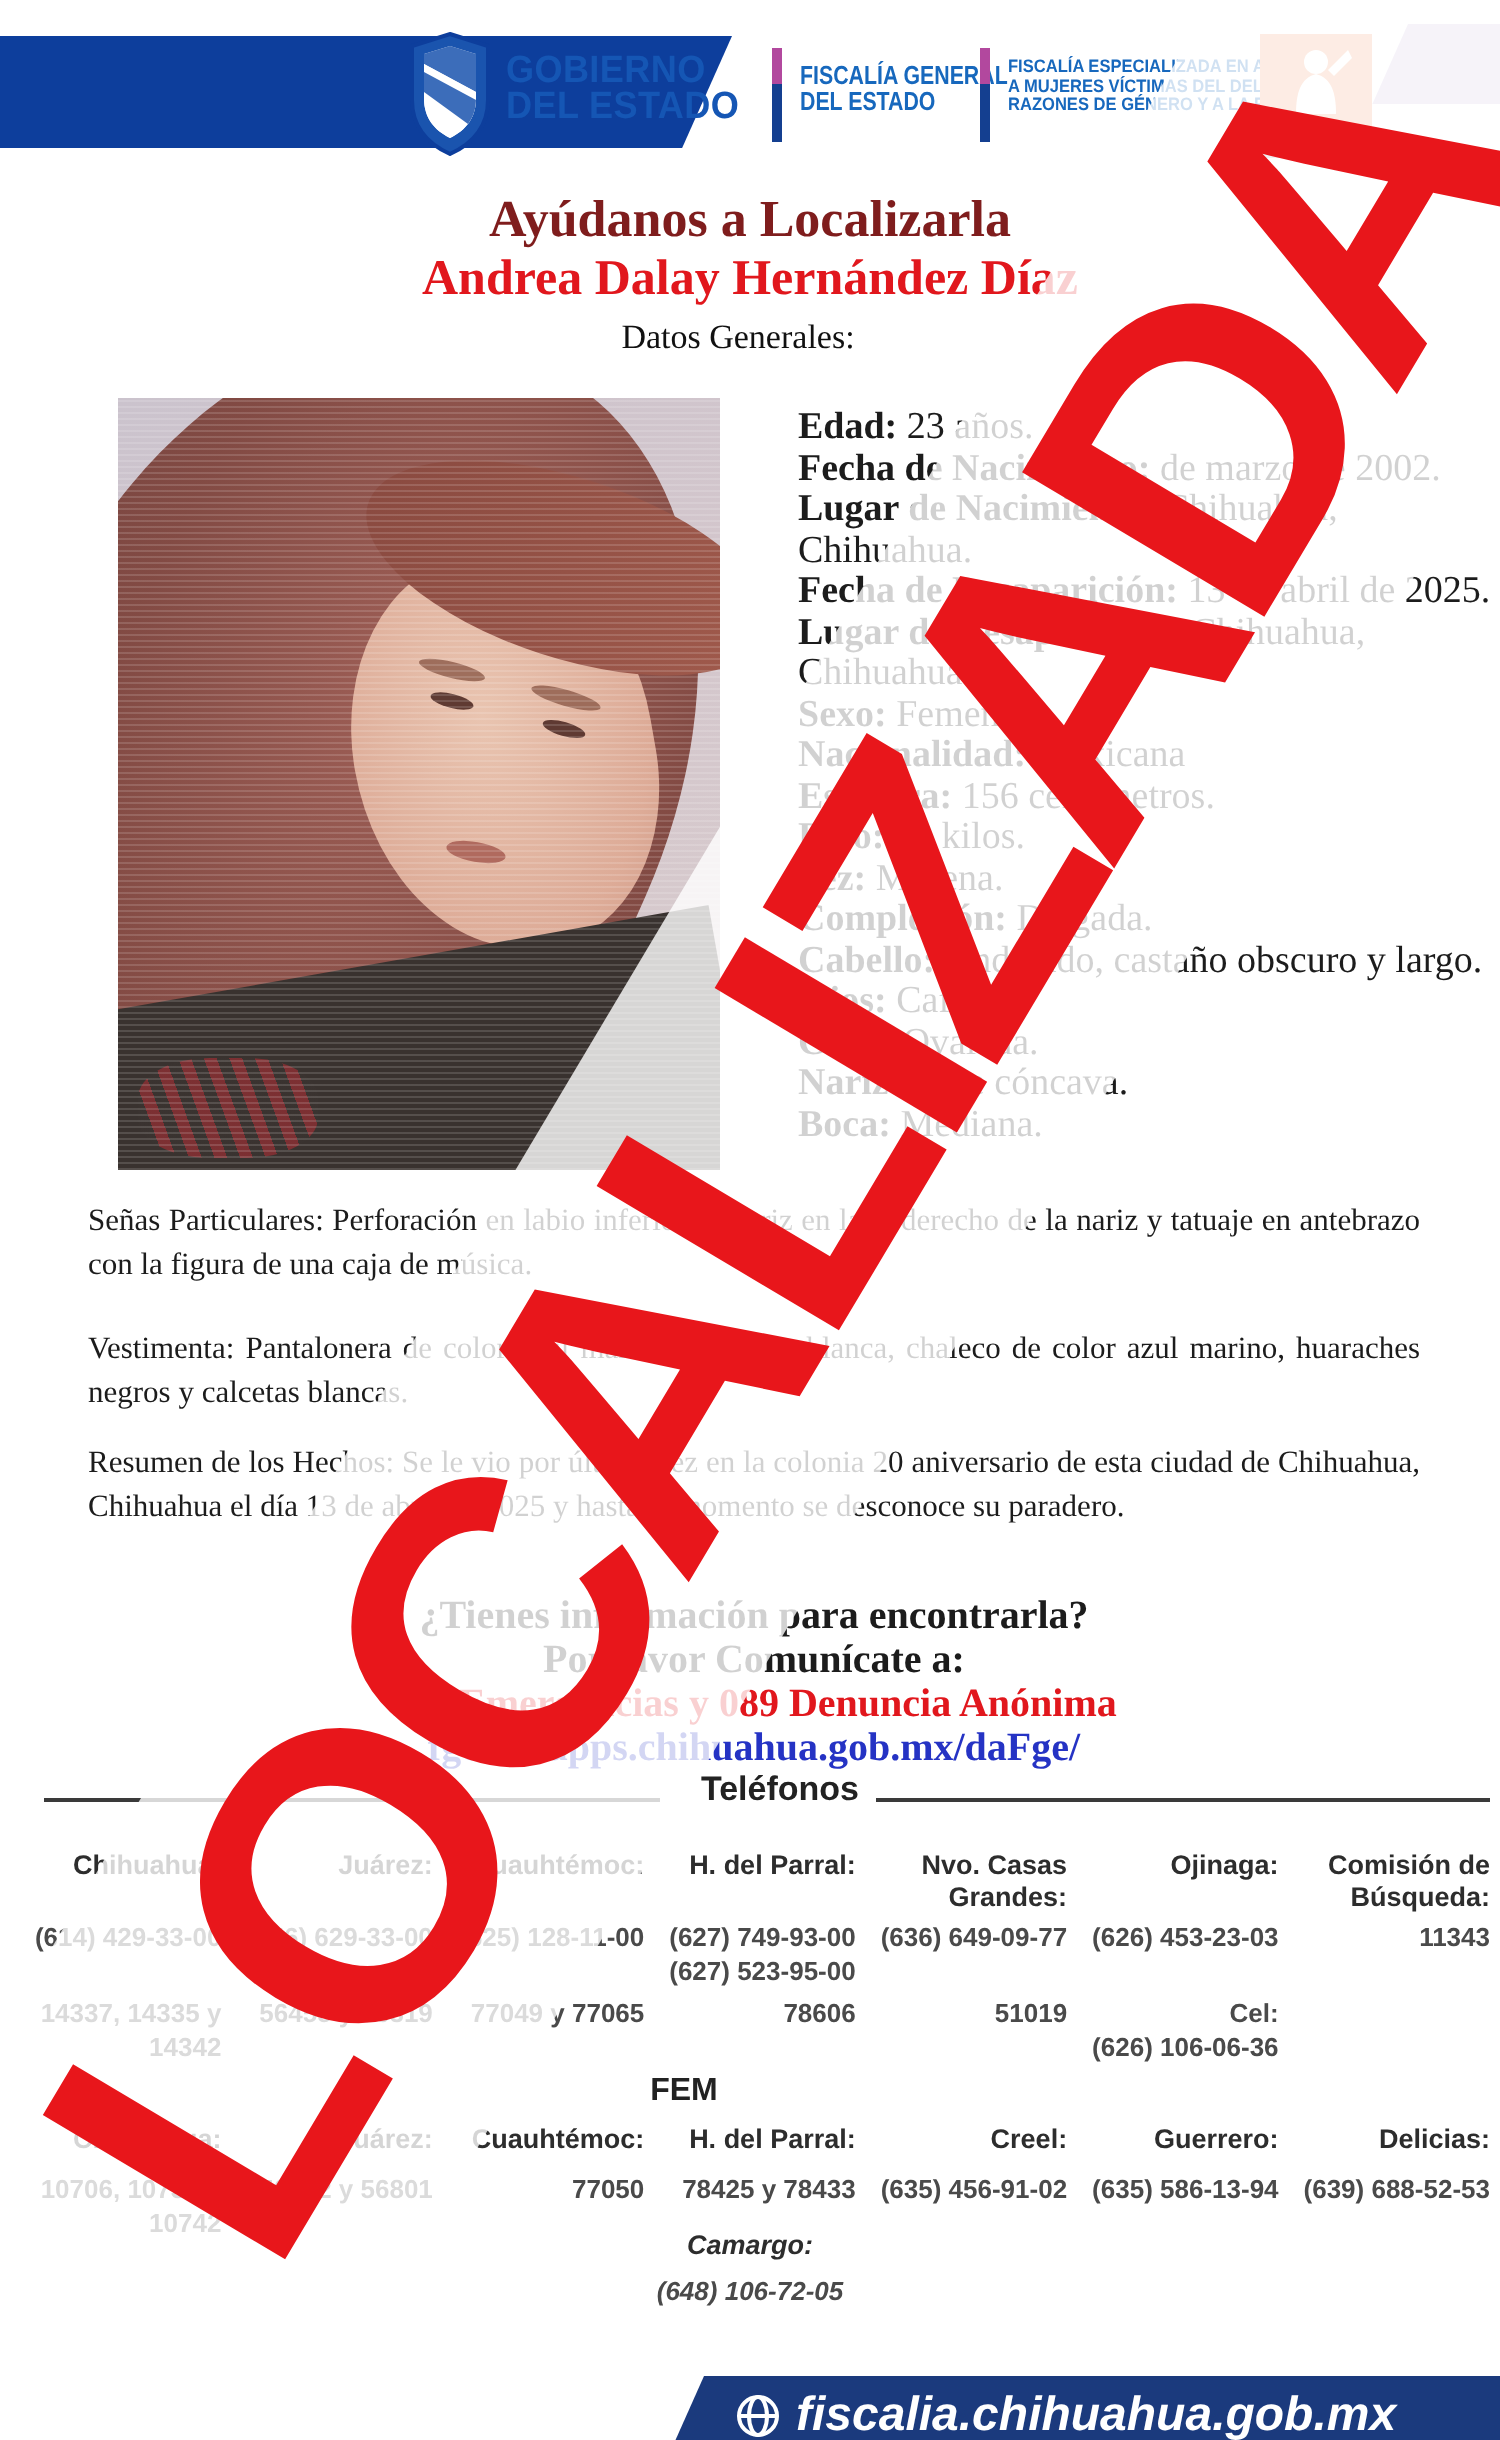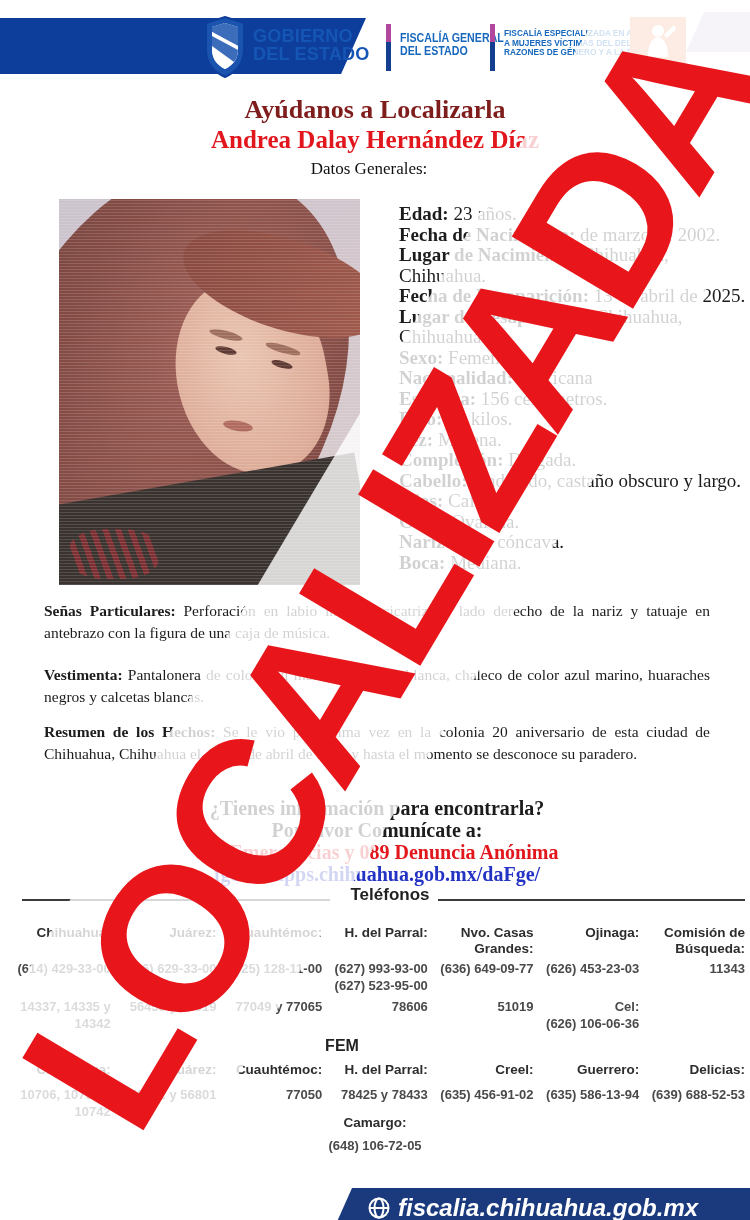--- a/index.html
+++ b/index.html
@@ -61,29 +61,29 @@
   .photo .scan{position:absolute;inset:0;
          background:repeating-linear-gradient(0deg,rgba(255,255,255,.14) 0 1px,rgba(0,0,0,0) 1px 3px);}
 
   
   .fields{left:399px;top:204px;width:350px;font-size:19px;line-height:20.5px;}
   .field{white-space:pre-line;}
   .field b{font-weight:bold;}
 
   
   .para{left:44px;width:666px;font-size:15.5px;line-height:22px;text-align:justify;}
-  .para b{font-weight:bold;}
+  .para b{font-weight:normal;}
   .p-senas{top:600px;} .p-vest{top:664px;} .p-res{top:721px;}
 
   
   .contact{left:2px;top:797px;width:750px;text-align:center;font-weight:bold;font-size:20px;line-height:22px;}
   .c-red{color:#e1171d;} .c-link{color:#2533c4;}
 
   
-  .sans{font-family:"Liberation Sans",sans-serif;}
+  .sans{font-family:"Liberation Sans",sans-serif;font-style:italic;}
   .rule{height:2px;background:#3a3a3a;top:899px;}
   .tel-title{left:330px;top:885px;width:120px;text-align:center;font-family:"Liberation Sans",sans-serif;
              font-weight:bold;font-size:17px;color:#222;}
   .grid{left:5px;width:740px;display:grid;grid-template-columns:repeat(7,1fr);}
   .cell{text-align:right;font-family:"Liberation Sans",sans-serif;}
   .chead{font-weight:bold;font-size:13.5px;line-height:16px;color:#2d2d2d;}
   .cval{font-weight:bold;font-size:13px;line-height:17px;color:#4a4a4a;}
   .nowrap{white-space:nowrap;}
   .fem-title{left:0;top:1037px;width:684px;text-align:center;font-family:"Liberation Sans",sans-serif;
              font-weight:bold;font-size:16px;color:#222;}
@@ -248,21 +248,21 @@
   <div class="cell cval nowrap">
       <div>(614) 429-33-00</div>
     </div>
   <div class="cell cval nowrap">
       <div>(656) 629-33-00</div>
     </div>
   <div class="cell cval nowrap">
       <div>(625) 128-11-00</div>
     </div>
   <div class="cell cval nowrap">
-      <div>(627) 993-93-00</div>
+      <div>(627) 749-93-00</div>
       <div>(627) 523-95-00</div>
     </div>
   <div class="cell cval nowrap">
       <div>(636) 649-09-77</div>
     </div>
   <div class="cell cval nowrap">
       <div>(626) 453-23-03</div>
     </div>
   <div class="cell cval nowrap">
       <div>11343</div>

